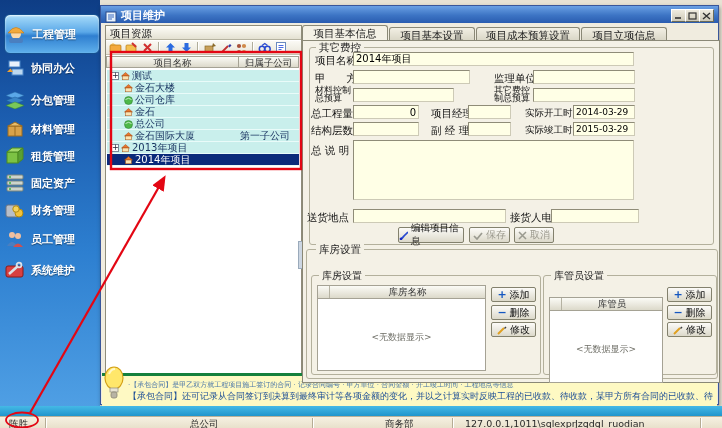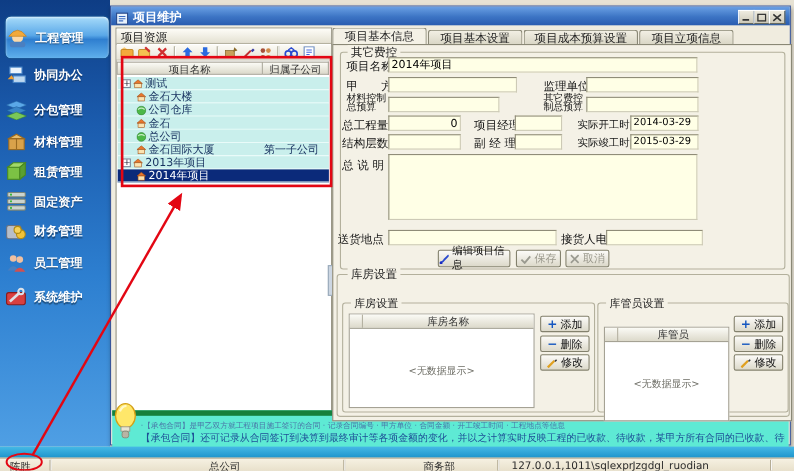--- a/index.html
+++ b/index.html
@@ -65,21 +65,21 @@
     background:linear-gradient(#fcfbf8,#dcd9ca);border:1px solid #83816d;border-radius:2px;
     font-size:10px;color:#111;cursor:pointer;box-sizing:border-box}
   .btn3d.dis{color:#9c9a8e}
   .wtable{position:absolute;background:#fff;border:1px solid #a5a294}
   .wthead{height:12px;background:linear-gradient(#fbfbf6,#dcd9ca);border-bottom:1px solid #a5a294;
     font-size:9.5px;display:flex;color:#333}
   .wind{width:11px;border-right:1px solid #b5b2a2}
   .wtitle{flex:1;text-align:center}
   .wempty{position:absolute;width:100%;text-align:center;font-size:9px;color:#6e6e66}
   
-  #tiparea{left:1px;top:367px;width:615px;height:30px;background:#5eead4;border-top:5px solid #15803d}
+  #tiparea{left:1px;top:367px;width:615px;height:30px;background:#fef9c3;border-top:3px solid #15803d}
   .tipline{position:absolute;white-space:nowrap;overflow:hidden}
   
   #anno{left:0;top:0;width:722px;height:428px;z-index:50;pointer-events:none}
 </style>
 </head>
 <body>
 
 <aside id="sidebar" class="abs">
   <div class="side-item active" style="top:14px">
     <span class="sicon">

